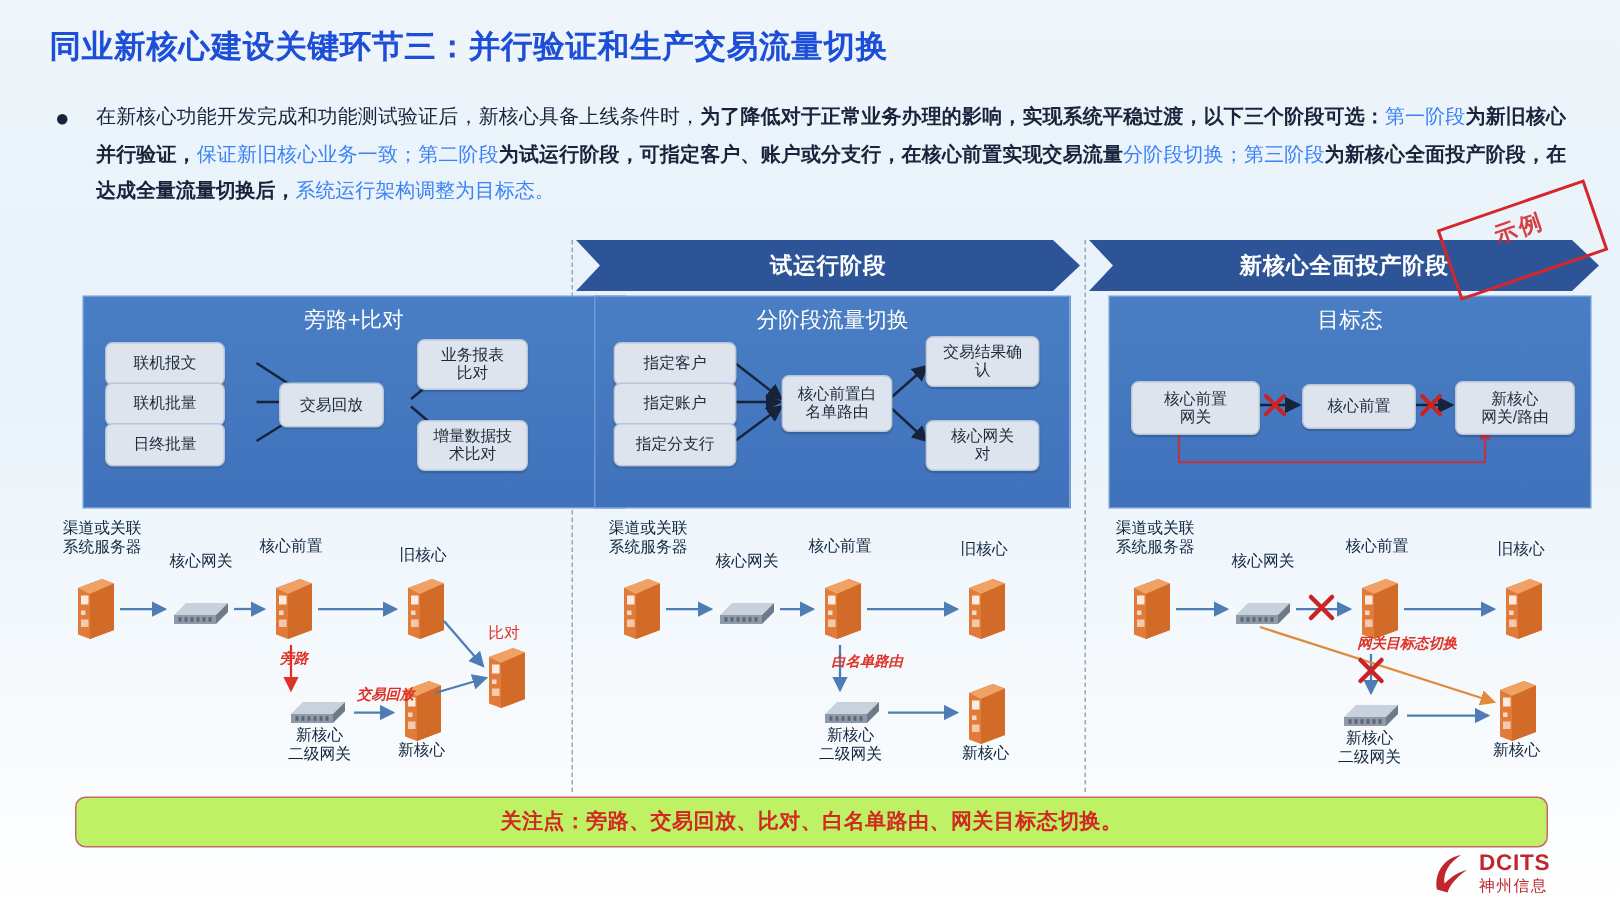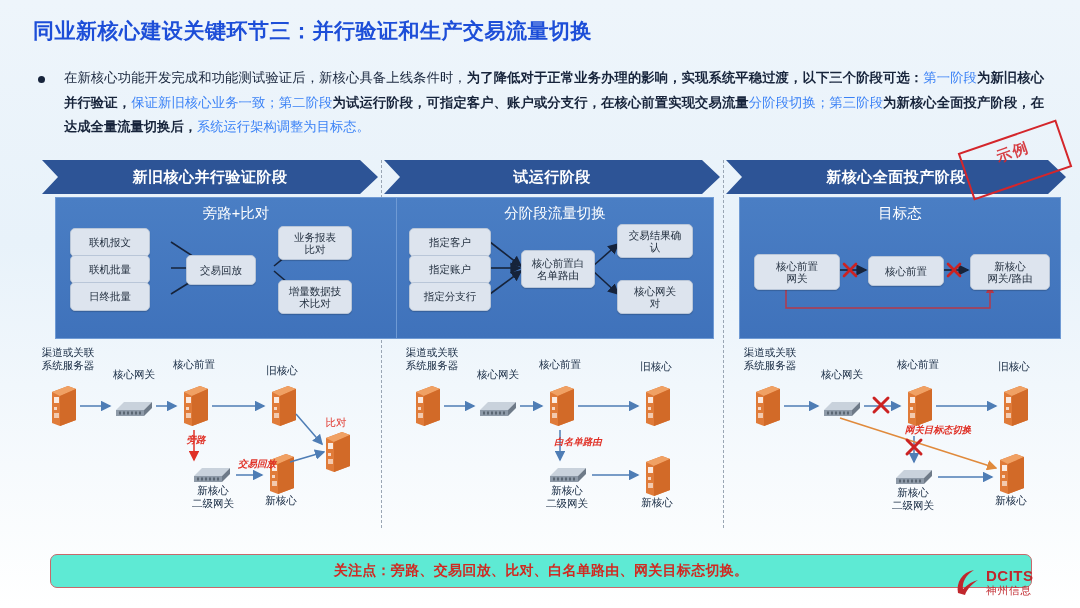--- a/index.html
+++ b/index.html
@@ -95,22 +95,22 @@
   .tlabel{
     position:absolute;font-size:10.5px;line-height:12.5px;color:#10243d;
     text-align:center;white-space:pre;
   }
   .tlabel.red{color:#e03127;font-style:italic;font-weight:bold;font-size:9.5px;}
   .tlabel.redplain{color:#e03127;font-size:10.5px;}
 
   
   #footer-box{
     position:absolute;left:50px;top:531px;width:980px;height:32px;
-    border:1.4px solid #c8686b;border-radius:7px;background:#5eead4;
-    display:flex;align-items:center;justify-content:center;margin-top:23px;
+    border:1.4px solid #c8686b;border-radius:7px;background:#bef264;
+    display:flex;align-items:center;justify-content:center;
   }
   #footer-text{color:#d02a22;font-size:14px;font-weight:bold;letter-spacing:.3px;}
 
   
   #logo{position:absolute;left:952px;top:565px;width:112px;height:36px;}
   #logo-mark{position:absolute;left:0;top:2px;width:30px;height:30px;}
   #logo-en{position:absolute;left:34px;top:2px;font-size:15px;font-weight:bold;color:#c0272d;letter-spacing:.5px;}
   #logo-cn{position:absolute;left:34px;top:19px;font-size:10.5px;color:#c0272d;letter-spacing:1px;}
 </style>
 </head>
@@ -121,21 +121,20 @@
   <div id="title">同业新核心建设关键环节三：并行验证和生产交易流量切换</div>
 
   <div id="bullet-block">
     <span id="bullet-dot"></span>
     <div id="para"><span class="n">在新核心功能开发完成和功能测试验证后，新核心具备上线条件时，</span><span class="b">为了降低对于正常业务办理的影响，实现系统平稳过渡，以下三个阶段可选：</span><span class="r">第一阶段</span><span class="b">为新旧核心并行验证，</span><span class="r">保证新旧核心业务一致；</span><span class="r">第二阶段</span><span class="b">为试运行阶段，可指定客户、账户或分支行，在核心前置实现交易流量</span><span class="r">分阶段切换；</span><span class="r">第三阶段</span><span class="b">为新核心全面投产阶段，在达成全量流量切换后，</span><span class="r">系统运行架构调整为目标态。</span></div>
   </div>
 
   <div id="stamp"></div>
   <div id="stamp-text">示例</div>
 
-  <div class="chev" id="chev-1">新旧核心并行验证阶段</div>
   <div class="chev" id="chev-2">试运行阶段</div>
   <div class="chev" id="chev-3">新核心全面投产阶段</div>
 
   <div class="divider" id="div-1"></div>
   <div class="divider" id="div-2"></div>
 
   <div class="logic-panel" id="panel-1">
     <div class="panel-title">旁路+比对</div>
     <svg class="psvg" viewBox="0 0 316 140">
       <defs>

